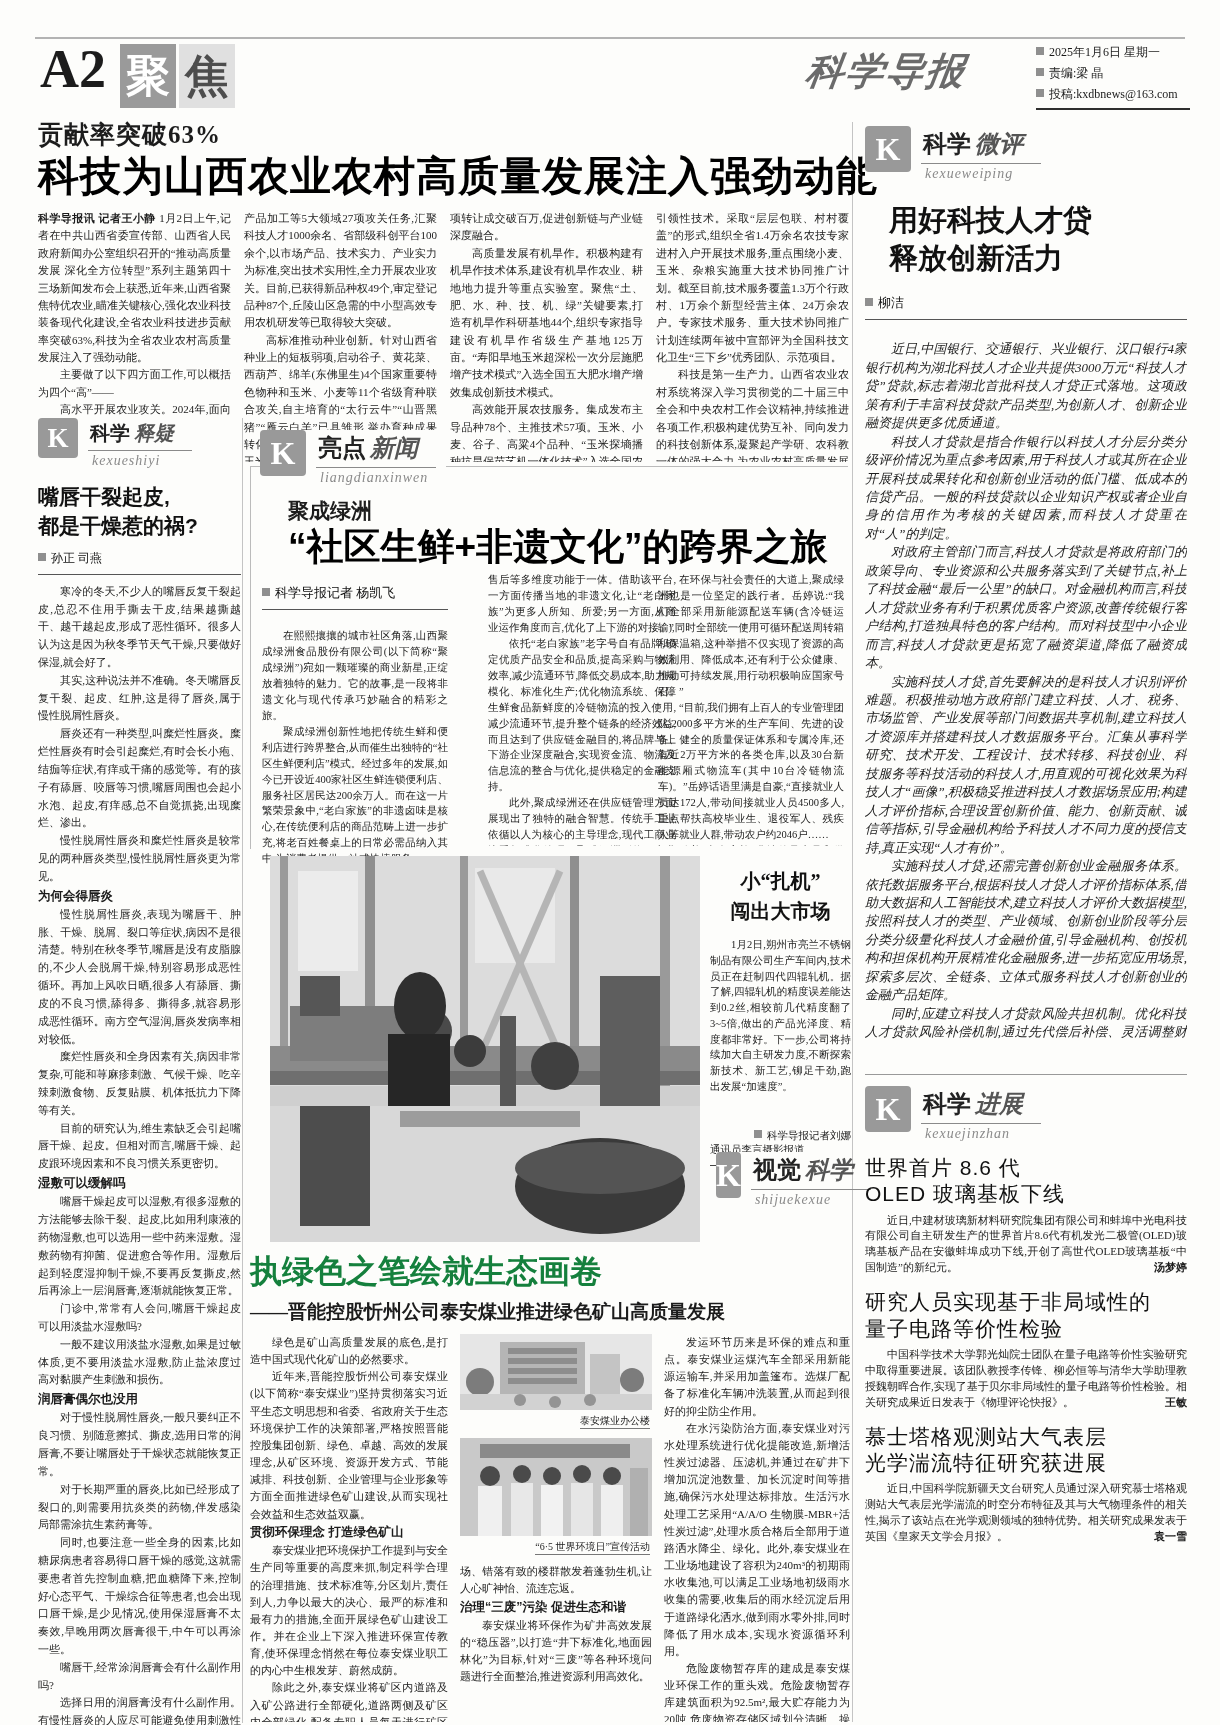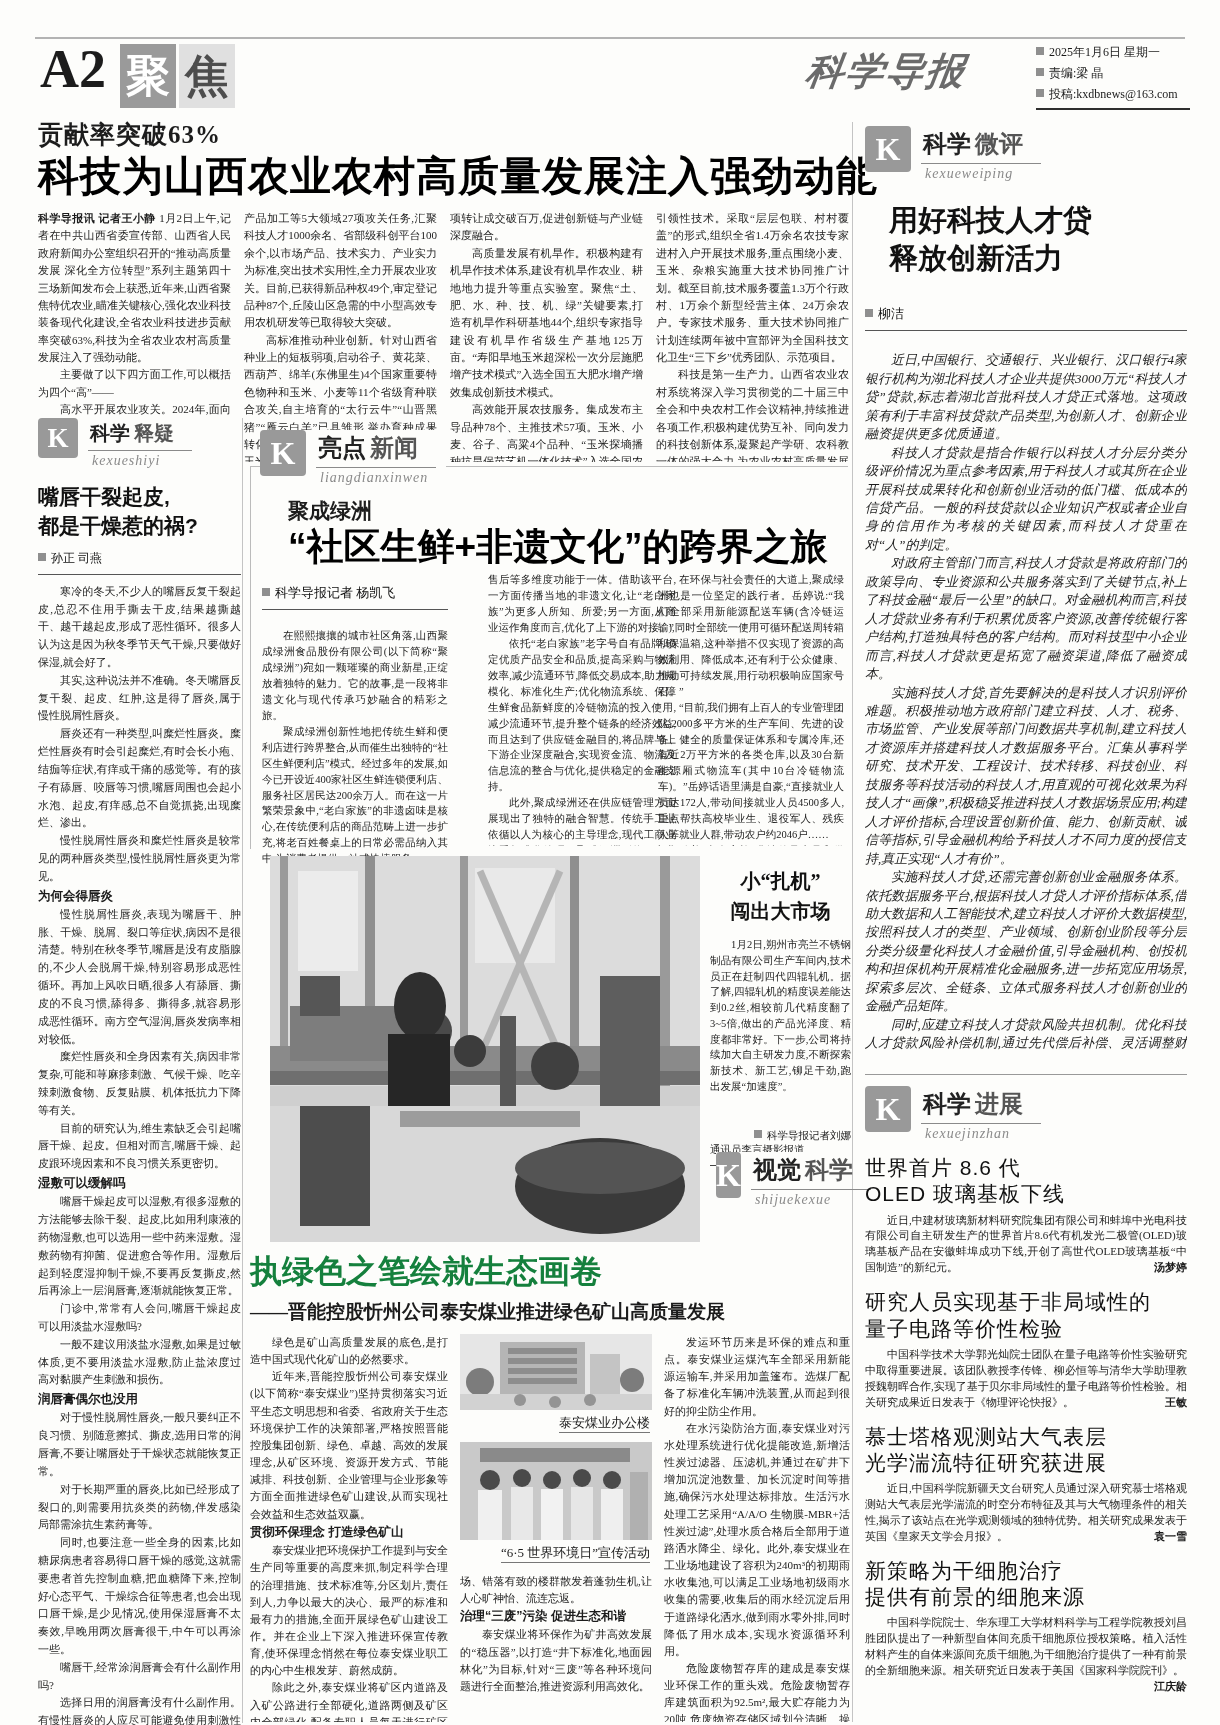--- a/index.html
+++ b/index.html
@@ -23,33 +23,33 @@
   #vd-right{left:852px;top:122px;width:1px;height:1600px;background:#c4c4c4;}
   #vd-left{left:242px;top:418px;width:1px;height:1305px;background:#c4c4c4;}
   
   .seclogo{display:flex;align-items:flex-start;background:#fdfdfb;}
   .kbadge{display:inline-block;background:#999;color:#fff;font-family:"Liberation Serif",serif;font-weight:bold;text-align:center;border-radius:4px;}
   .kb46{width:46px;height:46px;line-height:46px;font-size:32px;}
   .kb40{width:40px;height:40px;line-height:40px;font-size:27px;}
   .sect{margin-left:10px;}
   .sect-top{border-bottom:1px solid #8a8a8a;padding:2px 18px 3px 2px;white-space:nowrap;}
   .sect-cn1{font-family:"Liberation Sans",sans-serif;font-weight:bold;color:#222;}
-  .sect-cn2{font-family:"Liberation Serif",serif;font-weight:bold;color:#555;margin-left:4px;}
+  .sect-cn2{font-family:"Liberation Serif",serif;font-style:italic;font-weight:bold;color:#555;margin-left:4px;}
   .f24{font-size:24px;} .f20{font-size:20px;}
   .sect-py{font-style:italic;color:#8a8a8a;font-size:14px;padding:2px 0 0 4px;letter-spacing:1px;}
   .byline{border-bottom:1px solid #555;padding-bottom:7px;font-size:13px;color:#111;}
   
   #ms-kicker{left:38px;top:118px;font-size:25px;font-weight:600;letter-spacing:1px;}
   #ms-headline{left:38px;top:149px;font-size:41px;font-weight:900;letter-spacing:1px;white-space:nowrap;color:#000;}
   #ms-body{left:38px;top:210px;width:812px;height:252px;display:flex;gap:13px;font-size:11px;line-height:1.58;}
   #ms-body .col{width:193px;}
   
   #wp{left:865px;top:126px;width:322px;}
   #wp-title{margin-top:20px;font-size:29px;font-weight:800;line-height:1.3;color:#111;margin-left:24px;}
-  #wp-byline{margin-top:28px;}
+  #wp-byline{margin-top:17px;}
   #wp-body{margin-top:20px;height:702px;font-size:13px;font-style:italic;line-height:1.42;}
   
   #sy{left:38px;top:418px;width:203px;}
   #sy-title{margin-top:13px;font-size:21px;font-weight:800;line-height:1.4;color:#111;}
   #sy-byline{margin-top:9px;font-size:12px;}
   #sy-body{margin-top:8px;height:1152px;font-size:11px;line-height:1.62;}
   .subhead{font-family:"Liberation Sans",sans-serif;font-weight:bold;font-size:12.5px;margin:8px 0 4px;text-indent:0 !important;text-align:left !important;}
   
   #ld-frame{left:250px;top:466px;width:597px;height:382px;border-left:1px solid #bbb;border-top:1px solid #bbb;}
   #ld-logo{left:260px;top:430px;padding-right:10px;}
@@ -70,21 +70,21 @@
   #sb-credits .c1{text-align:right;}
   
   #vs{left:716px;top:1152px;width:136px;}
   
   #gr-headline{left:250px;top:1250px;font-size:32px;font-weight:900;color:#15803d;white-space:nowrap;}
   #gr-dek{left:250px;top:1299px;font-size:19px;font-weight:600;}
   .grcol{top:1334px;height:388px;font-size:11px;line-height:1.56;}
   #gr-c1{left:250px;width:198px;}
   #gr-c2{left:460px;width:192px;}
   #gr-c3{left:664px;width:186px;}
-  .cap{display:block;text-align:right;font-size:13px;padding:3px 2px 2px 0;margin-bottom:7px;}
+  .cap{display:block;text-align:right;font-size:10px;padding:3px 2px 2px 0;margin-bottom:7px;}
   .cap span{border-bottom:1px solid #777;padding-bottom:2px;}
   
   #jz-rule{left:865px;top:1074px;width:322px;height:1px;background:#999;}
   #jz{left:865px;top:1086px;width:322px;}
   .jz-item{margin-top:13px;}
   .jz-title{font-family:"Liberation Sans",sans-serif;font-weight:500;font-size:21px;line-height:1.25;letter-spacing:1px;color:#111;}
   .jz-body{margin-top:5px;font-size:11px;line-height:1.45;text-indent:2em;text-align:justify;}
   .jz-author{float:right;font-weight:bold;font-family:"Liberation Sans",sans-serif;text-indent:0;}
   svg{display:block;}
 </style>
@@ -347,20 +347,13 @@
       </div>
     <p class="jz-body"><span>中国科学技术大学郭光灿院士团队在量子电路等价性实验研究中取得重要进展。该团队教授李传锋、柳必恒等与清华大学助理教授魏朝晖合作,实现了基于贝尔非局域性的量子电路等价性检验。相关研究成果近日发表于《物理评论快报》。</span><span class="jz-author">王敏</span></p>
   </div>
   <div class="jz-item">
     <div class="jz-title">
         <div>慕士塔格观测站大气表层</div>
         <div>光学湍流特征研究获进展</div>
       </div>
     <p class="jz-body"><span>近日,中国科学院新疆天文台研究人员通过深入研究慕士塔格观测站大气表层光学湍流的时空分布特征及其与大气物理条件的相关性,揭示了该站点在光学观测领域的独特优势。相关研究成果发表于英国《皇家天文学会月报》。</span><span class="jz-author">袁一雪</span></p>
   </div>
-  <div class="jz-item">
-    <div class="jz-title">
-        <div>新策略为干细胞治疗</div>
-        <div>提供有前景的细胞来源</div>
-      </div>
-    <p class="jz-body"><span>中国科学院院士、华东理工大学材料科学与工程学院教授刘昌胜团队提出了一种新型自体间充质干细胞原位授权策略。植入活性材料产生的自体来源间充质干细胞,为干细胞治疗提供了一种有前景的全新细胞来源。相关研究近日发表于美国《国家科学院院刊》。</span><span class="jz-author">江庆龄</span></p>
-  </div>
 </div>
 
 </body></html>

